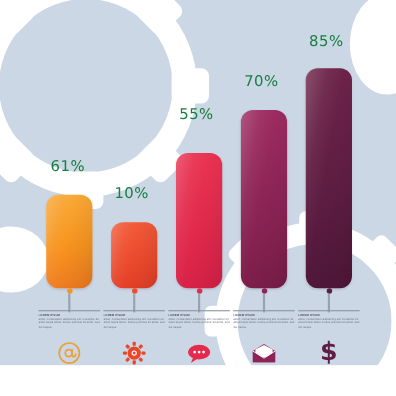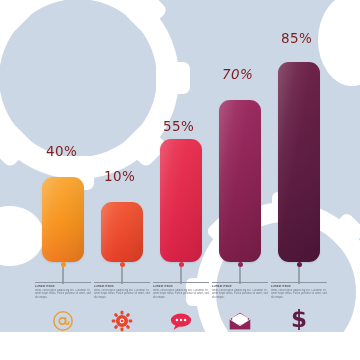--- a/index.html
+++ b/index.html
@@ -25,21 +25,21 @@
     border-radius:11px;
     background:linear-gradient(100deg,rgba(255,255,255,.20) 0%,rgba(255,255,255,.05) 26%,rgba(255,255,255,0) 46%,rgba(0,0,0,.05) 80%,rgba(0,0,0,.10) 100%);
     pointer-events:none;
   }
 
   
   .pct{
     position:absolute;
     font-size:13.5px;
     letter-spacing:.4px;
-    color:#7f1d1d;
+    color:#15803d;
     font-family:"DejaVu Sans", sans-serif;
     font-weight:400;
     white-space:nowrap;
   }
 
   
   .pin{position:absolute;width:16px;}
   .pin-head{
     width:5px;height:5px;border-radius:50%;
     margin:0 auto;
@@ -150,24 +150,24 @@
         </g>
       </g>
     </g>
 
     <rect x="0" y="332" width="360" height="28" fill="#ffffff"></rect>
 
     <ellipse cx="352" cy="40" rx="34" ry="46" fill="#ffffff"></ellipse>
     <ellipse cx="10" cy="236" rx="34" ry="30" fill="#ffffff"></ellipse>
   </svg>
 
-  <div class="pct" style="left:46px;  top:143px;">40%</div>
+  <div class="pct" style="left:46px;  top:143px;">61%</div>
   <div class="pct" style="left:104px; top:168px;">10%</div>
-  <div class="pct" style="left:163px; top:118px;">55%</div>
-  <div class="pct" style="left:222px; top:66px;font-style:italic;">70%</div>
+  <div class="pct" style="left:163px; top:96px;">55%</div>
+  <div class="pct" style="left:222px; top:66px;">70%</div>
   <div class="pct" style="left:281px; top:30px;">85%</div>
 
   <div class="bar" style="left:42px;  top:177px; width:42px; height:85px;  background:linear-gradient(180deg,#F9A836 0%,#F7941E 55%,#F07C21 100%);">
       <div class="bar-sheen"></div>
     </div>
   <div class="bar" style="left:101px; top:202px; width:42px; height:60px;  background:linear-gradient(180deg,#F15A38 0%,#EC4B2D 55%,#E43F27 100%);">
       <div class="bar-sheen"></div>
     </div>
   <div class="bar" style="left:160px; top:139px; width:42px; height:123px; background:linear-gradient(180deg,#E93352 0%,#E22A4C 55%,#D92247 100%);">
       <div class="bar-sheen"></div>

